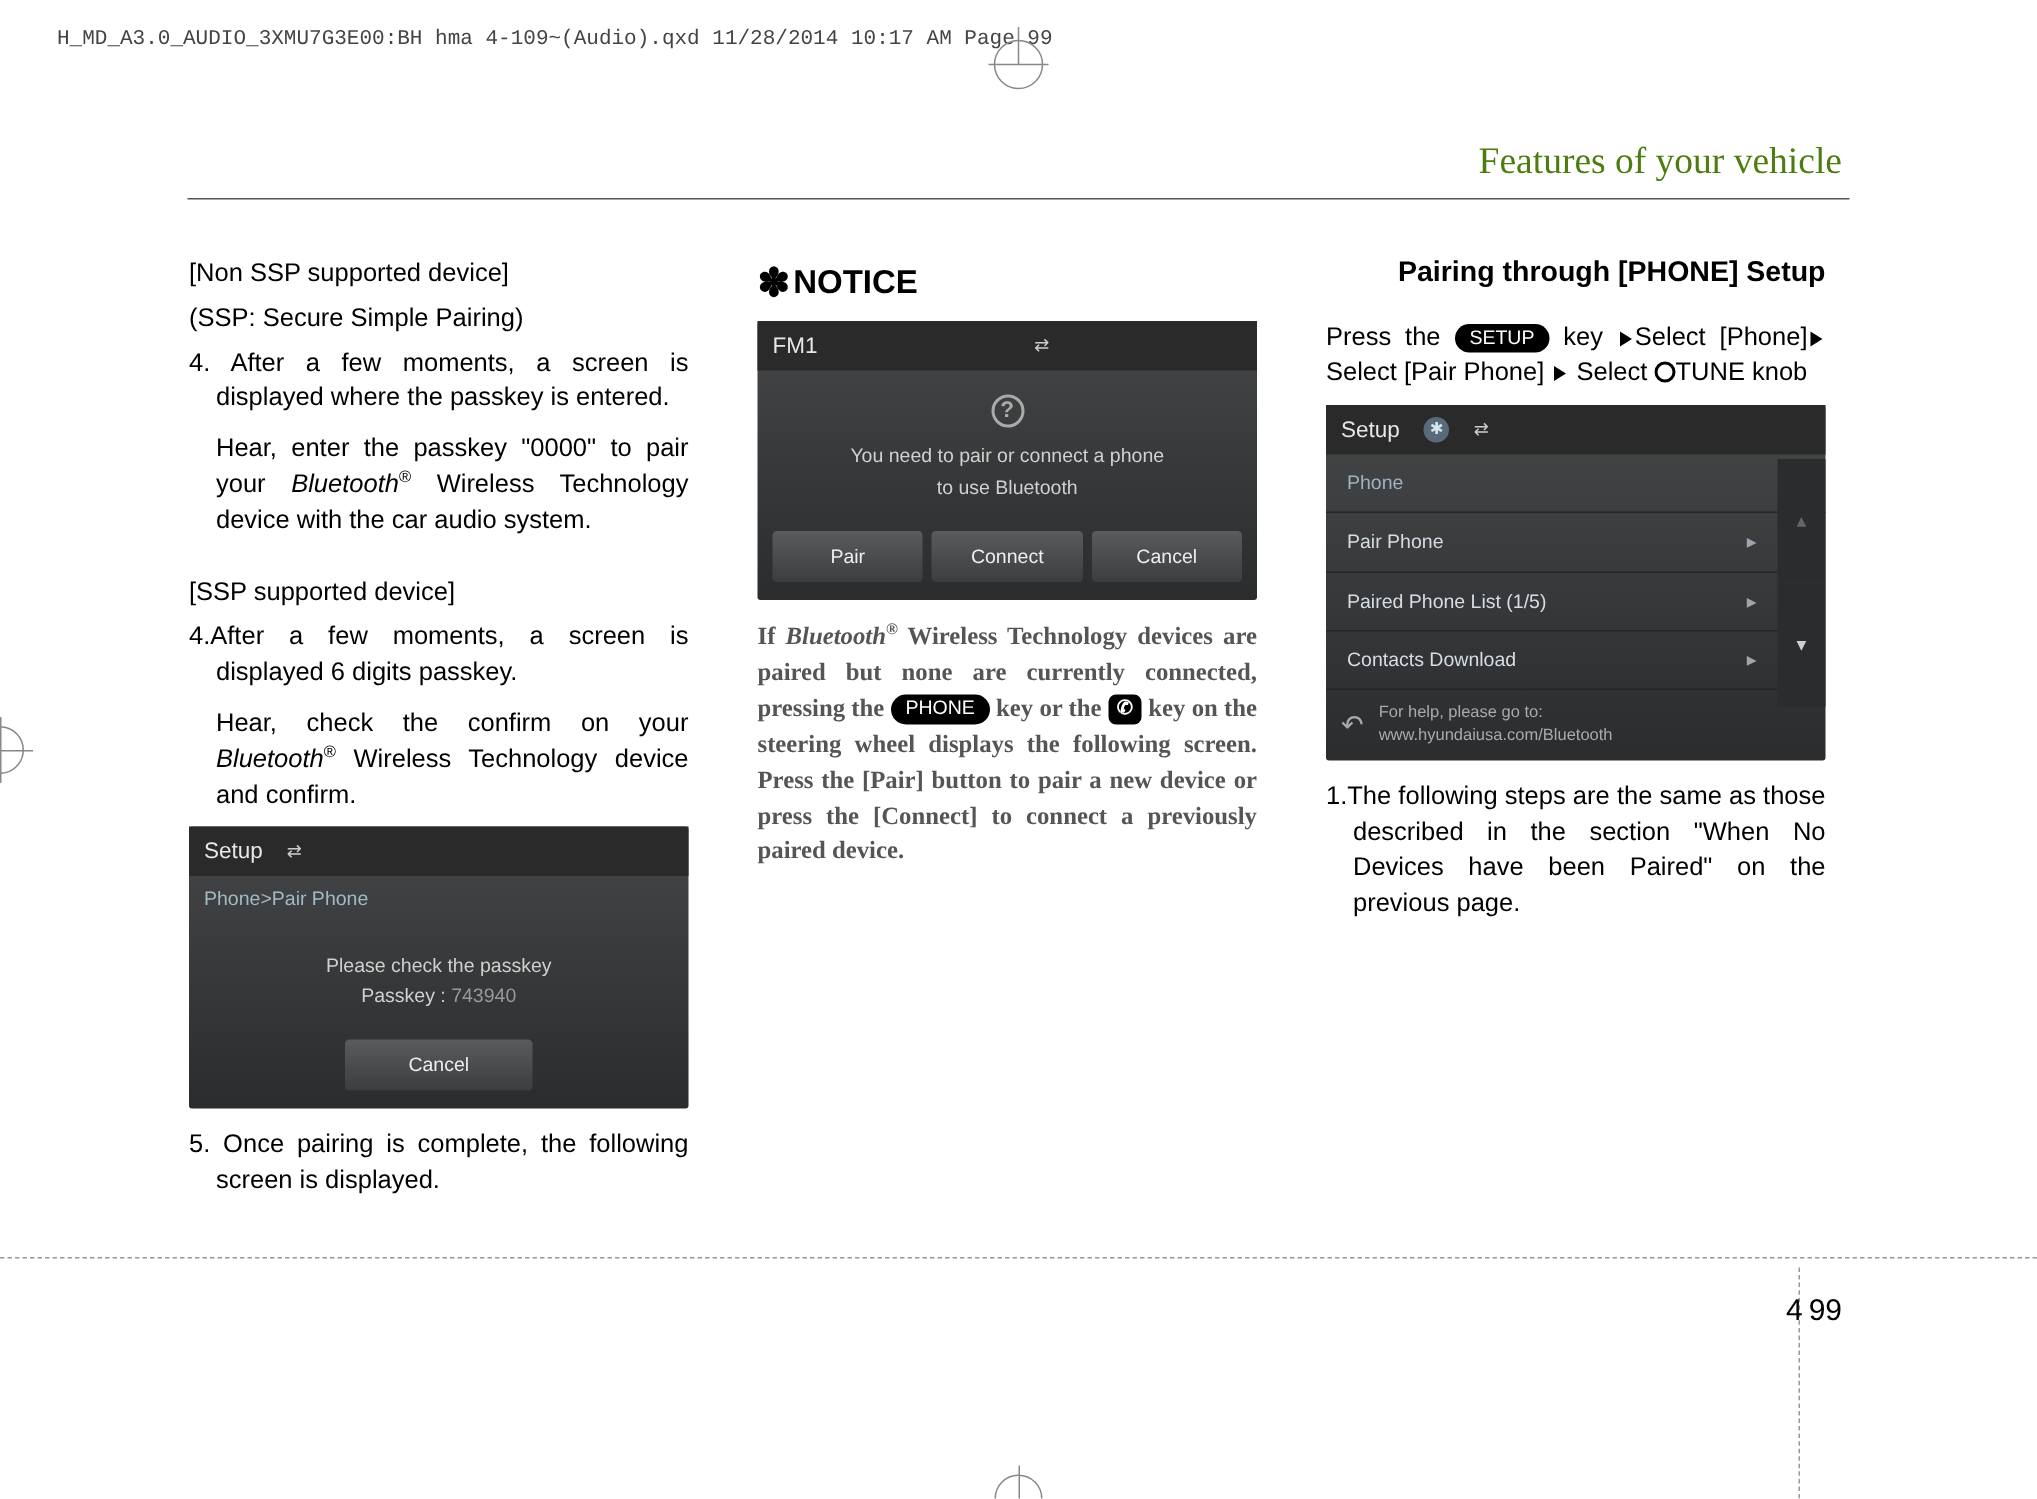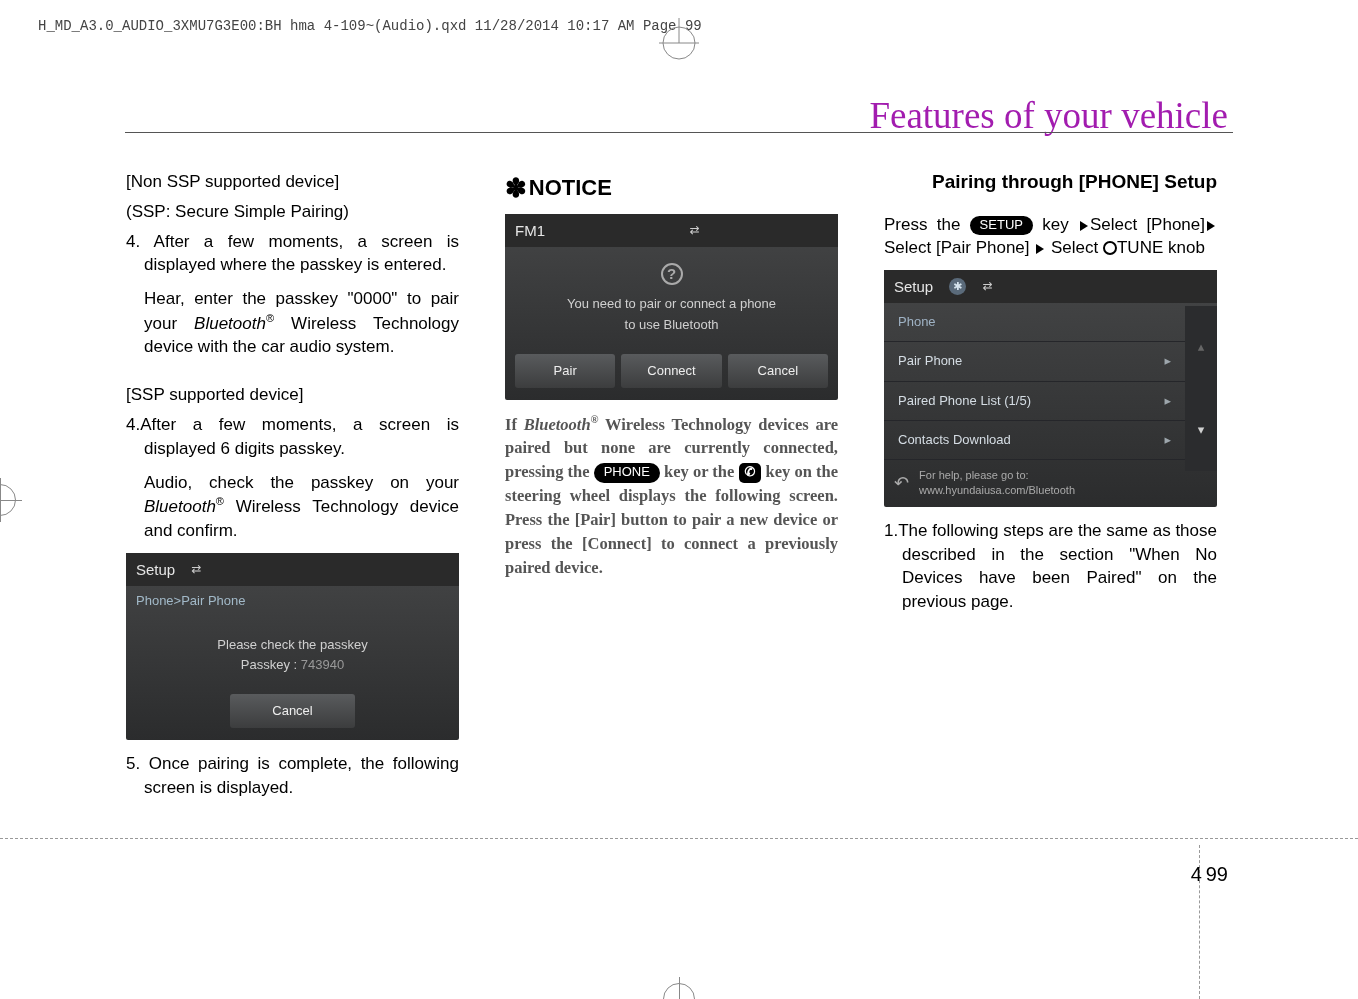--- a/index.html
+++ b/index.html
@@ -20,22 +20,22 @@
       font-family: "Courier New", monospace;
       color: #444;
     }
     .header-canvas { position:absolute; top:18px; left:50%; transform:translateX(-50%); }
 
     .section-title {
       position: absolute;
       top: 94px;
       right: 130px;
       font-family: Georgia, "Times New Roman", serif;
-      font-size: 37px;
-      color: #a21caf;
+      font-size: 25px;
+      color: #4d7c0f;
     }
     .title-underline {
       position: absolute;
       top: 132px;
       left: 125px;
       right: 125px;
       border-top: 1px solid #555;
     }
 
     .columns {
@@ -132,21 +132,21 @@
     <div class="sub">[Non SSP supported device]</div>
     <div class="sub">(SSP: Secure Simple Pairing)</div>
     <div class="para indent">4. After a few moments, a screen is displayed where the passkey is entered.</div>
     <div class="para indent2">
       <span>Hear, enter the passkey "0000" to pair your </span><span class="ital">Bluetooth</span><span class="reg">®</span><span> Wireless Technology device with the car audio system.</span>
     </div>
     <div style="height:14px"></div>
     <div class="sub">[SSP supported device]</div>
     <div class="para indent">4.After a few moments, a screen is displayed 6 digits passkey.</div>
     <div class="para indent2">
-      <span>Audio, check the passkey on your </span><span class="ital">Bluetooth</span><span class="reg">®</span><span> Wireless Technology device and confirm.</span>
+      <span>Hear, check the confirm on your </span><span class="ital">Bluetooth</span><span class="reg">®</span><span> Wireless Technology device and confirm.</span>
     </div>
 
     <div class="screenshot">
       <div class="ss-title">
         <span>Setup</span>
         <span class="car-icon">⇄</span>
       </div>
       <div class="ss-crumb">Phone&gt;Pair Phone</div>
       <div class="ss-body" style="padding-top:18px">
         <div class="ss-line">Please check the passkey</div>

